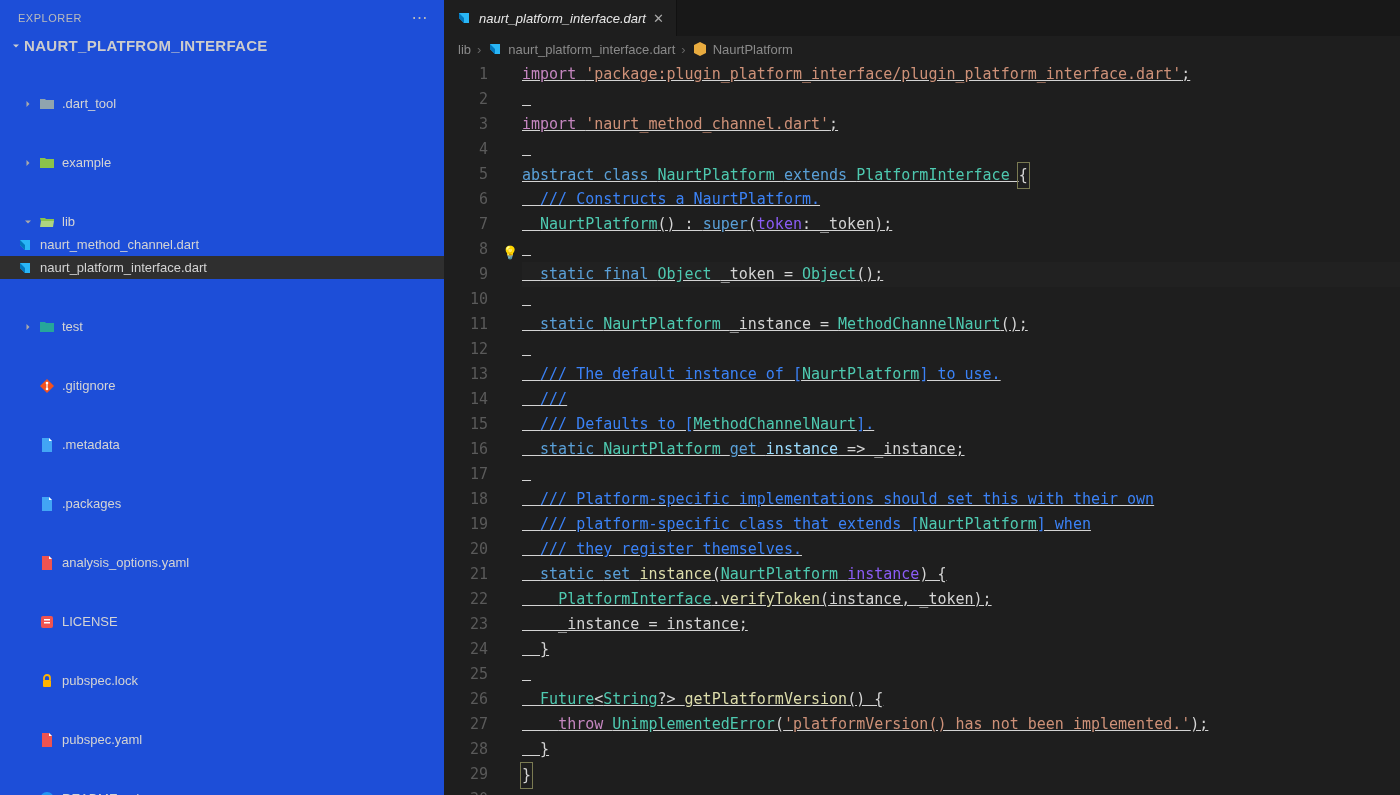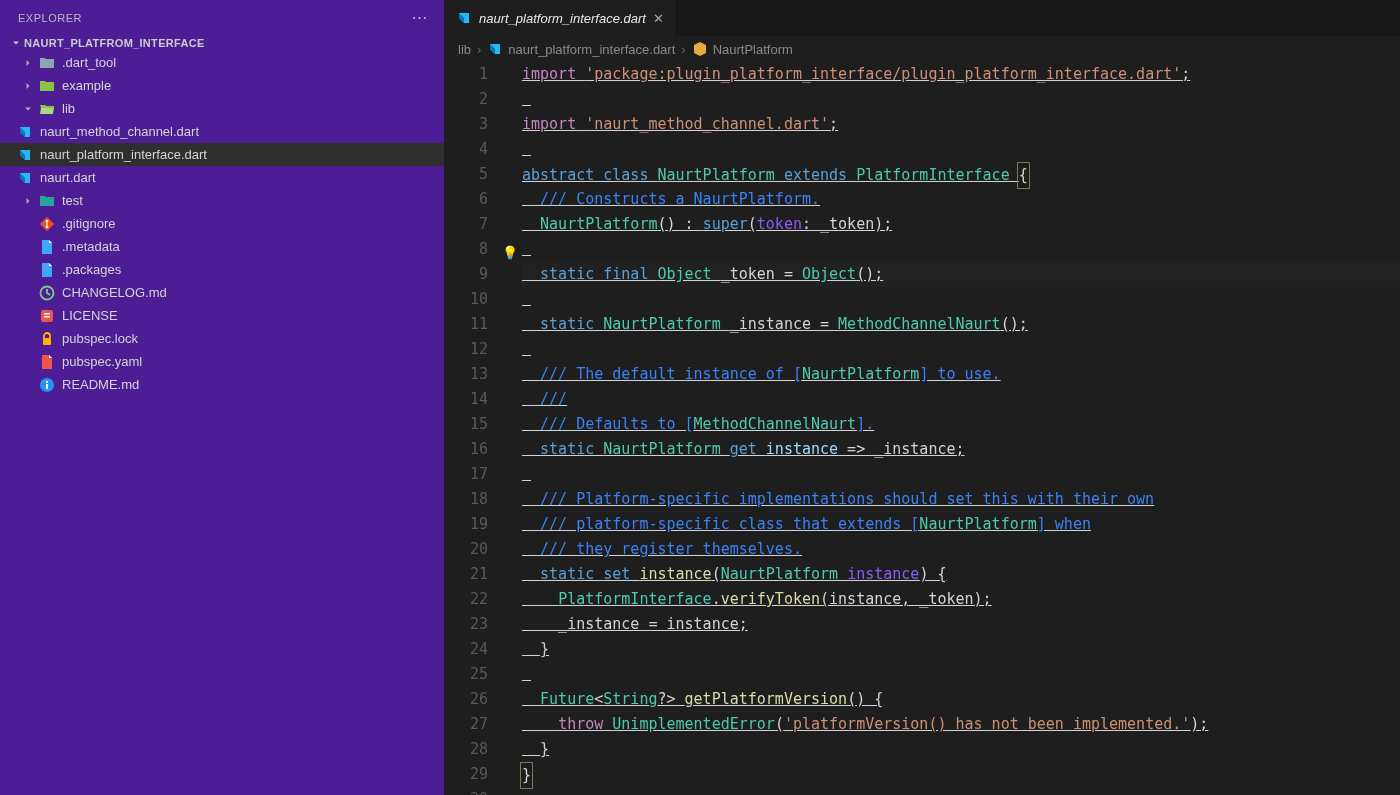--- a/index.html
+++ b/index.html
@@ -7,60 +7,60 @@
   font-family: -apple-system, BlinkMacSystemFont, "Segoe UI", sans-serif;
   background: #1e1e1e;
   color: #ccc;
   width: 1400px;
   height: 795px;
   overflow: hidden;
   display: flex;
 }
 .sidebar {
   width: 444px;
-  background: #4c1d95;
+  background: #1d4ed8;
   display: flex;
   flex-direction: column;
 }
 .explorer-header {
   display: flex;
   align-items: center;
   justify-content: space-between;
   padding: 0 16px 0 18px;
   height: 35px;
   font-size: 11px;
   letter-spacing: 0.5px;
   color: #bbb;
 }
 .explorer-actions { color: #bbb; font-size: 16px; cursor: pointer; }
 .project-header {
   display: flex;
   align-items: center;
   padding: 2px 8px;
-  font-size: 11px;
+  font-size: 15px;
   font-weight: 700;
   letter-spacing: 0.3px;
   color: #ccc;
   cursor: pointer;
 }
 .project-header .chev { width: 16px; display: inline-flex; justify-content: center; }
 .tree { flex: 1; overflow: auto; font-size: 13px; }
 .tree-row {
   display: flex;
   align-items: center;
   height: 23px;
   padding-right: 8px;
   cursor: pointer;
   white-space: nowrap;
 }
 .tree-row.selected { background: #2f2f2f; }
 .tree-row .chev { width: 14px; text-align: center; color: #aaa; margin-right: 2px; }
 .tree-row .icon { width: 18px; display: inline-flex; align-items: center; justify-content: center; margin-right: 6px; }
 .tree-row .label { color: #d4d4d4; }
-.ind-0 { padding-left: 22px; }
+.ind-0 { padding-left: 22px; margin-top: 36px; }
 .ind-1 { }
 
 
 .editor {
   flex: 1;
   background: #1e1e1e;
   display: flex;
   flex-direction: column;
 }
 .tabbar {
@@ -213,30 +213,20 @@
       <div class="tree-row ind-1 selected">
         <span class="chev"></span>
         <span class="icon">
           <svg class="ficon" viewBox="0 0 16 16">
             <path fill="#29b6f6" d="M3 3l10 0 0 10-5 0-5-5z"></path>
             <path fill="#0277bd" d="M3 3l5 5 0 5-5-5z"></path>
           </svg>
         </span>
         <span class="label">naurt_platform_interface.dart</span>
       </div>
-      <div class="tree-row ind-1">
-        <span class="chev"></span>
-        <span class="icon">
-          <svg class="ficon" viewBox="0 0 16 16">
-            <path fill="#29b6f6" d="M3 3l10 0 0 10-5 0-5-5z"></path>
-            <path fill="#0277bd" d="M3 3l5 5 0 5-5-5z"></path>
-          </svg>
-        </span>
-        <span class="label">naurt.dart</span>
-      </div>
       <div class="tree-row ind-0">
         <span class="chev">
           <svg width="12" height="12" viewBox="0 0 16 16">
             <path fill="#aaa" d="M6 4l4 4-4 4z"></path>
           </svg>
         </span>
         <span class="icon">
           <svg class="ficon" viewBox="0 0 16 16">
             <path fill="#26a69a" d="M1 3h5l1 1h8v9H1z"></path>
           </svg>
@@ -272,25 +262,25 @@
             <path fill="#42a5f5" d="M3 1h7l3 3v11H3z"></path>
             <path fill="#fff" d="M10 1v3h3z"></path>
           </svg>
         </span>
         <span class="label">.packages</span>
       </div>
       <div class="tree-row ind-0">
         <span class="chev"></span>
         <span class="icon">
           <svg class="ficon" viewBox="0 0 16 16">
-            <circle cx="8" cy="8" r="6.5" fill="none" stroke="#81c784" stroke-width="1.8"></circle>
-            <path stroke="#81c784" stroke-width="1.8" fill="none" d="M8 4v4l3 2"></path>
-          </svg>
-        </span>
-        <span class="label">CHANGELOG.md</span>
+            <path fill="#ef5350" d="M3 1h7l3 3v11H3z"></path>
+            <path fill="#fff" d="M10 1v3h3z"></path>
+          </svg>
+        </span>
+        <span class="label">analysis_options.yaml</span>
       </div>
       <div class="tree-row ind-0">
         <span class="chev"></span>
         <span class="icon">
           <svg class="ficon" viewBox="0 0 16 16">
             <rect x="2" y="2" width="12" height="12" rx="2" fill="#ef5350"></rect>
             <path fill="#fff" d="M5 5h6v1.5H5zM5 8h6v1.5H5z"></path>
           </svg>
         </span>
         <span class="label">LICENSE</span>

